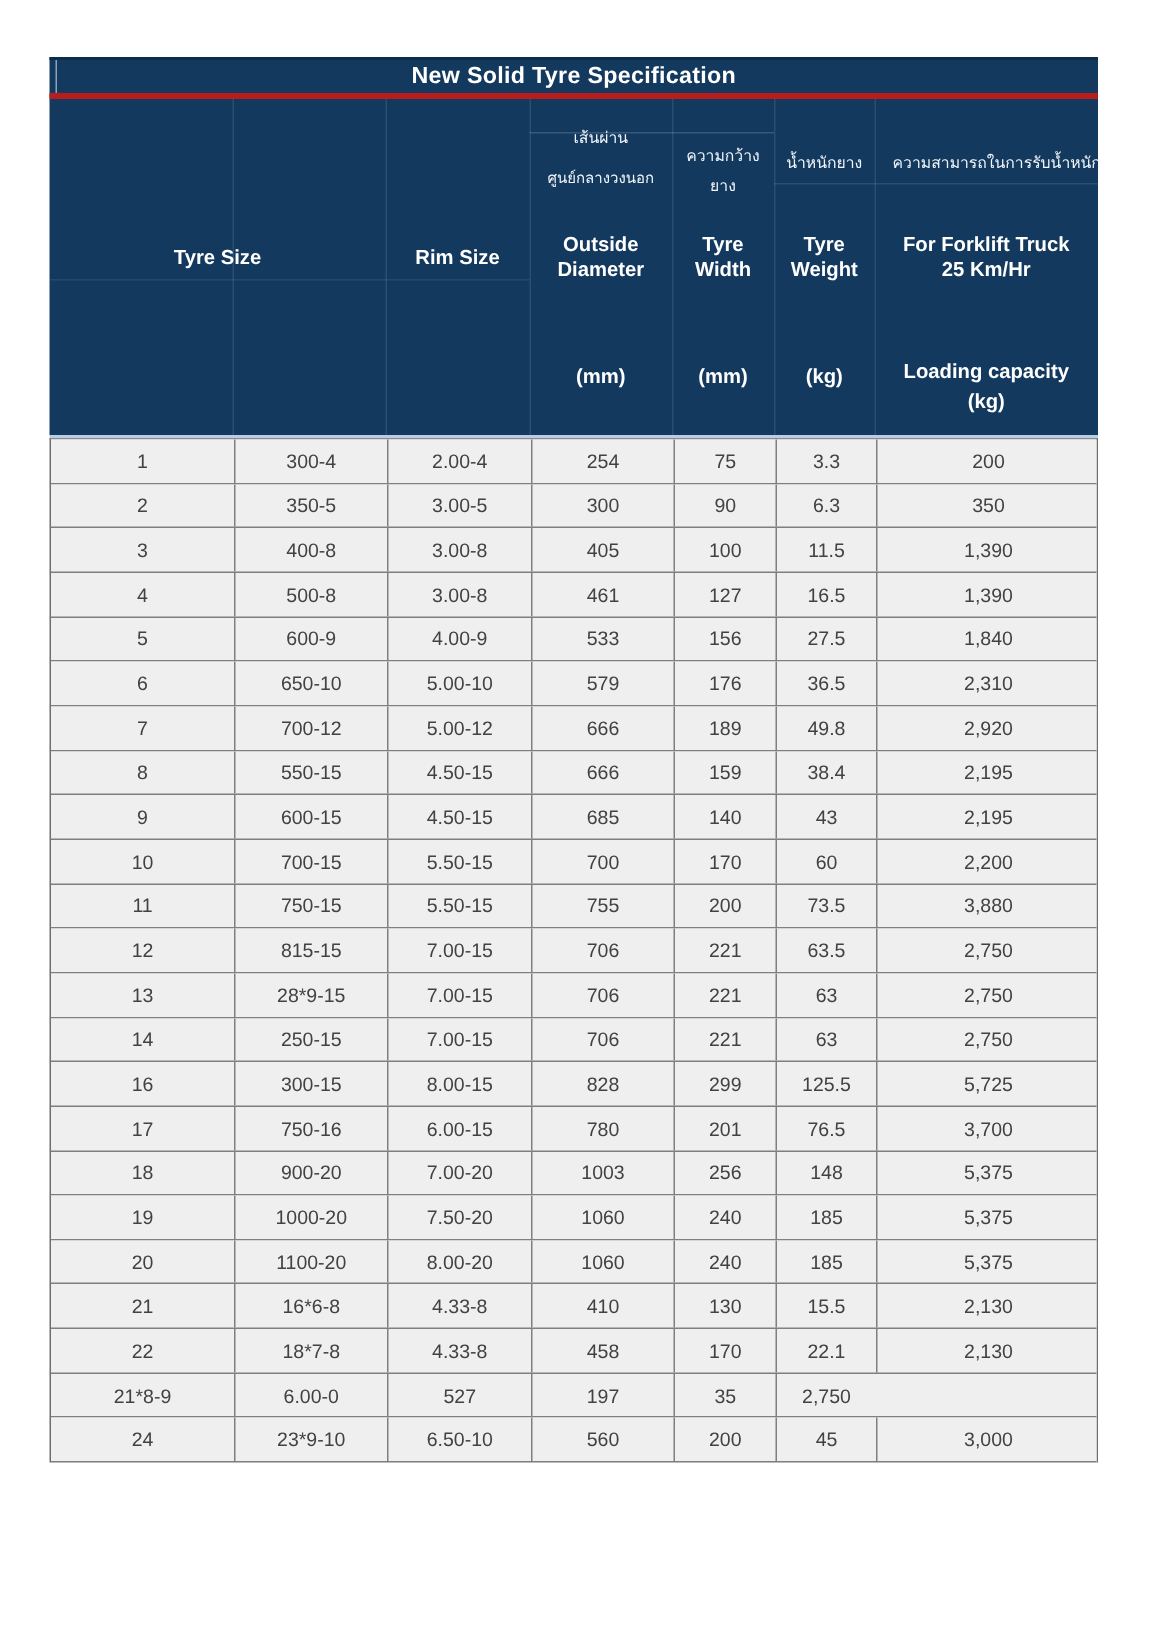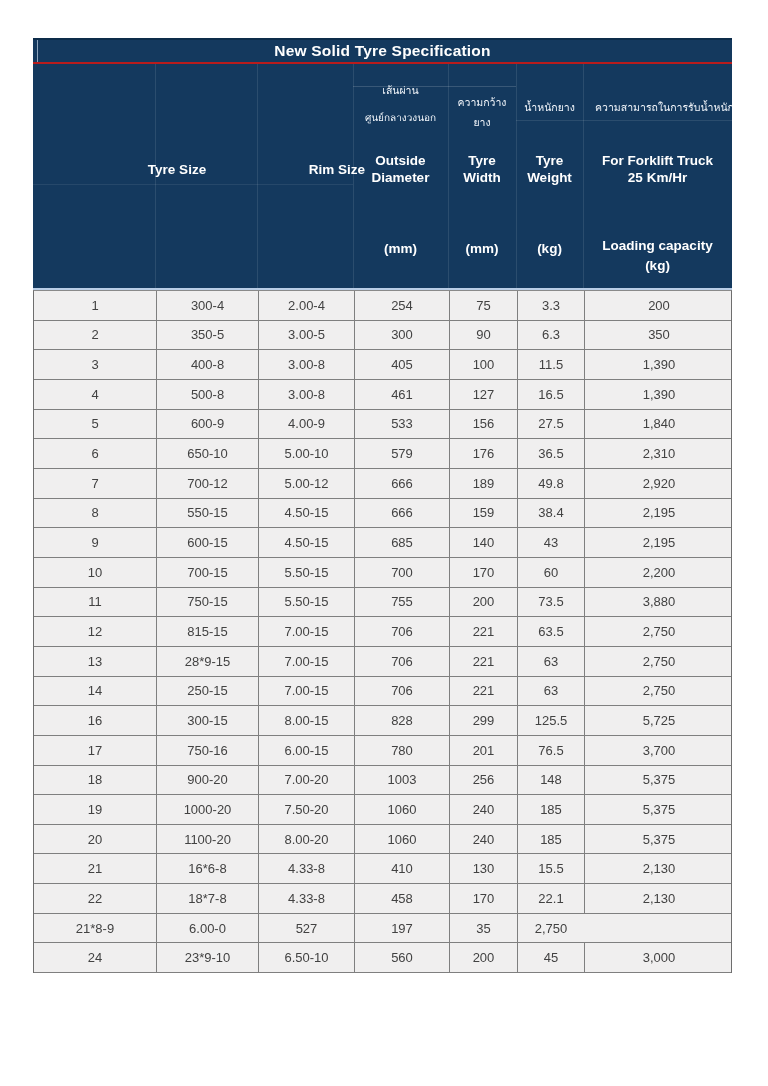--- a/index.html
+++ b/index.html
@@ -1,26 +1,26 @@
 <!DOCTYPE html>
 <html><head>
 <meta charset="utf-8">
 <style>
   html,body{margin:0;padding:0;background:#ffffff;}
   body{width:768px;height:1086px;position:relative;font-family:"Liberation Sans",sans-serif;-webkit-font-smoothing:antialiased;}
   .spec-table{position:absolute;left:33px;top:38px;width:699px;}
   
-  .title-bar{height:22px;background:#14395e;border-top:2px solid #0d2c4a;border-bottom:2px solid #b91c1c;position:relative;text-align:center;}
+  .title-bar{height:22px;background:#14395e;border-top:2px solid #0d2c4a;border-bottom:4px solid #b91c1c;position:relative;text-align:center;}
   .title-bar .title-text{color:#ffffff;font-size:15.5px;font-weight:700;line-height:22px;letter-spacing:.2px;}
   .title-bar::after{content:"";position:absolute;left:4px;top:0;width:1px;height:100%;background:rgba(205,220,238,0.65);}
   
   .hdr{position:relative;height:224px;background:#14395e;color:#ffffff;overflow:hidden;}
   .hblock{position:absolute;text-align:center;}
   .en{font-weight:700;font-size:13.5px;line-height:17px;}
-  .en1{font-weight:700;font-size:13.5px;line-height:20px;padding-left:32px;}
+  .en1{font-weight:700;font-size:13.5px;line-height:20px;}
   .thai{font-size:10.5px;line-height:20px;color:#f2f6fb;white-space:nowrap;}
   .unit{font-weight:700;font-size:13.5px;line-height:17px;}
   .unit2{font-weight:700;font-size:13.5px;line-height:20px;}
   .vline{position:absolute;top:0;bottom:0;width:1px;background:rgba(255,255,255,0.10);}
   .hline{position:absolute;height:1px;background:rgba(255,255,255,0.16);}
   .accent-line{height:2px;background:#b9cde6;}
   
   .tbody{border-left:1px solid #6e6e6e;border-right:1px solid #6e6e6e;border-top:1px solid #8a8a8a;}
   .trow{display:grid;grid-template-columns:122px 102px 96px 95px 68px 67px 149px;height:29.67px;box-sizing:border-box;border-bottom:1px solid #7f7f7f;background:#f0efef;}
   .tcell{display:flex;align-items:center;justify-content:center;font-size:13px;color:#424242;box-sizing:border-box;}

